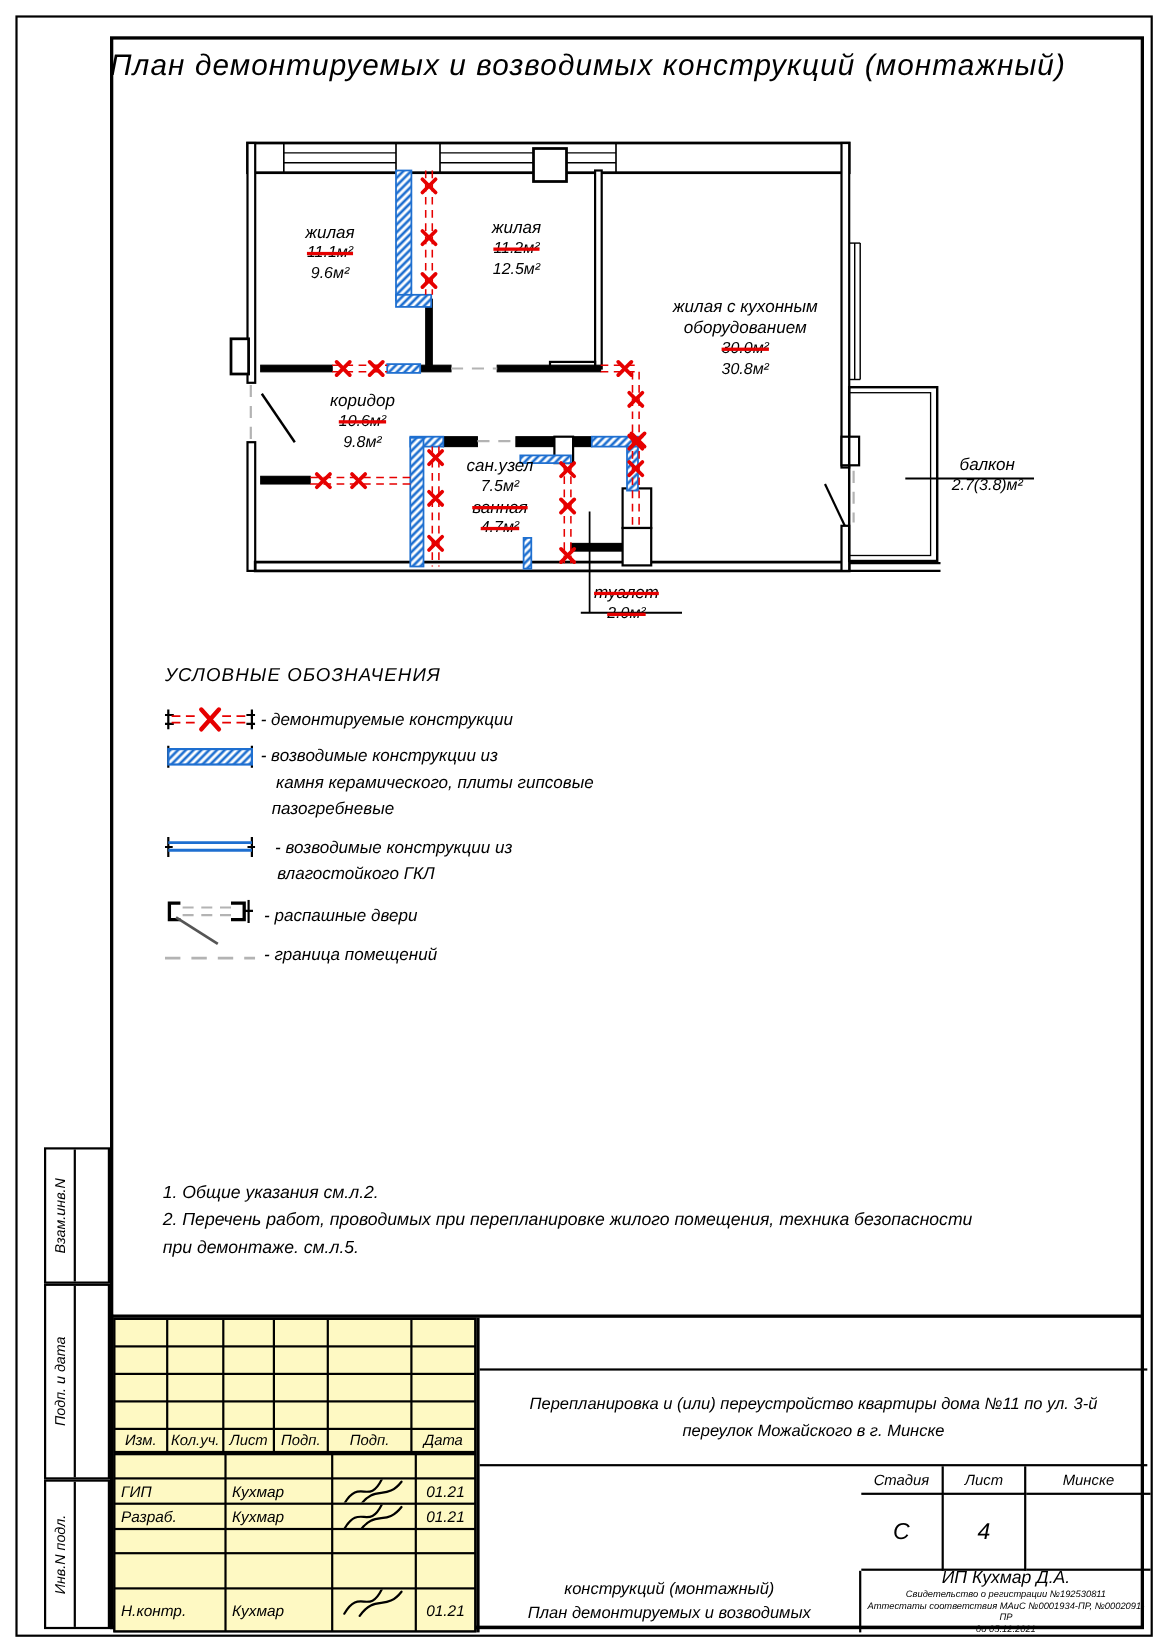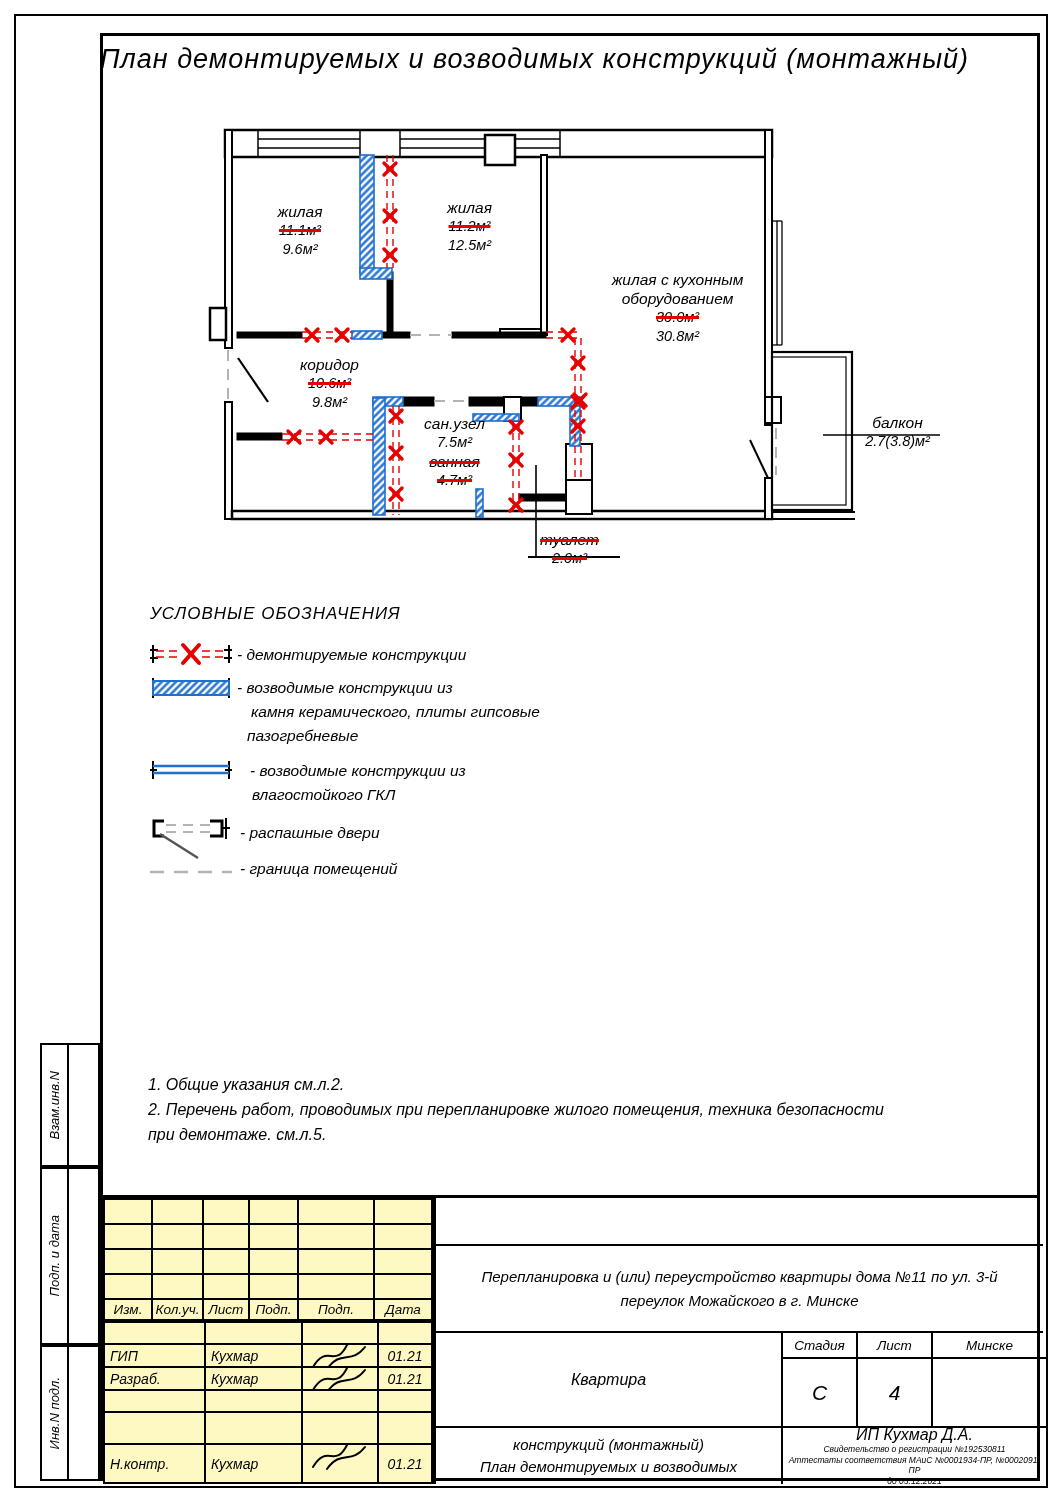--- a/index.html
+++ b/index.html
@@ -426,21 +426,20 @@
       </div>
       <div class="ctr">01.21</div>
     </div>
 
     <div class="rsect">
       <div class="boxA"></div>
       <div class="boxB">
         <div>Перепланировка и (или) переустройство квартиры дома №11 по ул. 3-й</div>
         <div>переулок Можайского в г. Минске</div>
       </div>
-      <div class="boxKv">Квартира</div>
       <div class="stageHead" style="left:347px;width:75px;">Стадия</div>
       <div class="stageHead" style="left:422px;width:75px;">Лист</div>
       <div class="stageHead" style="left:497px;width:113px;border-right:none;">Минске</div>
       <div class="stageVal" style="left:347px;width:75px;">С</div>
       <div class="stageVal" style="left:422px;width:75px;">4</div>
       <div class="stageVal" style="left:497px;width:113px;border-right:none;"></div>
       <div class="boxD">
         <div>конструкций (монтажный)</div>
         <div>План демонтируемых и возводимых</div>
       </div>

